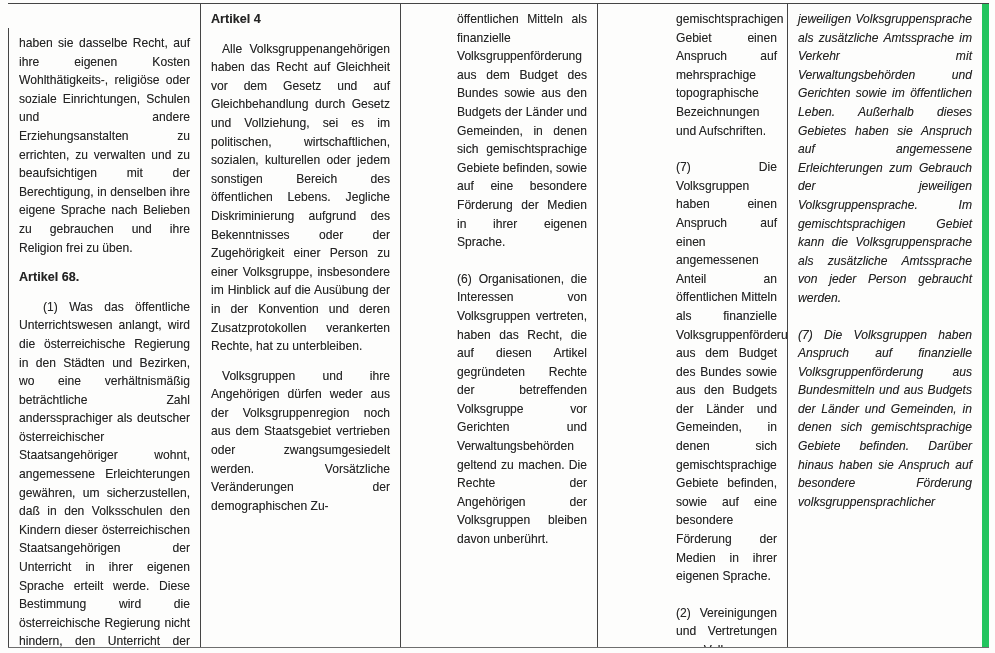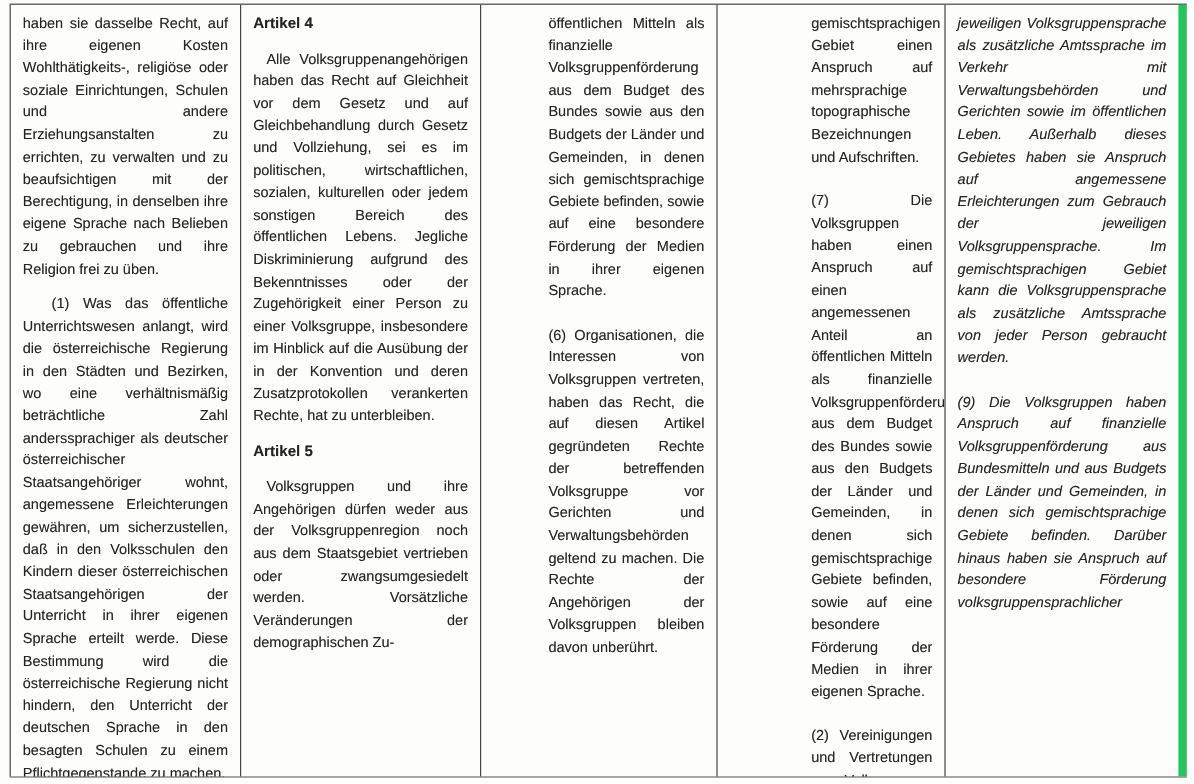--- a/index.html
+++ b/index.html
@@ -31,21 +31,21 @@
     box-sizing: border-box;
     border-left: 1px solid #454545;
     padding: 6px 10px 0 10px;
     overflow: hidden;
     font-size: 12.1px;
     line-height: 18.6px;
     text-align: justify;
     text-shadow: 0 0 0.4px rgba(20,20,20,0.35);
   }
   .col:last-child { border-right: 7px solid #22c55e; }
-  .c1 { width: 192px; }
+  .c1 { width: 192px; margin-top: 24px; }
   .c2 { width: 200px; }
   .c3 { width: 197px; }
   .c4 { width: 190px; padding-left: 32px; }
   .c5 { width: 202px; font-style: italic; }
   .col p { margin: 0 0 11px 0; }
   .c3 .blk, .c4 .blk { margin-bottom: 18px; margin-left: 46px; }
   .c5 .blk { margin-bottom: 18px; }
   .indent    { text-indent: 24px; }
   .indent-sm { text-indent: 11px; }
   .article {
@@ -59,41 +59,41 @@
   .h-a5  { margin: 36px 0 15px 0; }
 </style>
 </head>
 <body>
 
 <div class="page">
   <div class="doc-table">
 
     <div class="col c1">
       <p class="blk">haben sie dasselbe Recht, auf ihre eigenen Kosten Wohlthätigkeits-, religiöse oder soziale Einrichtungen, Schulen und andere Erziehungsanstalten zu errichten, zu verwalten und zu beaufsichtigen mit der Berechtigung, in denselben ihre eigene Sprache nach Belieben zu gebrauchen und ihre Religion frei zu üben.</p>
+      <p class="blk article h-a68">Artikel 68.</p>
       <p class="blk indent">(1) Was das öffentliche Unterrichtswesen anlangt, wird die österreichische Regierung in den Städten und Bezirken, wo eine verhältnismäßig beträchtliche Zahl anderssprachiger als deutscher österreichischer Staatsangehöriger wohnt, angemessene Erleichterungen gewähren, um sicherzustellen, daß in den Volksschulen den Kindern dieser österreichischen Staatsangehörigen der Unterricht in ihrer eigenen Sprache erteilt werde. Diese Bestimmung wird die österreichische Regierung nicht hindern, den Unterricht der deutschen Sprache in den besagten Schulen zu einem Pflichtgegenstande zu machen.</p>
 
     </div>
 
     <div class="col c2">
       <p class="blk article h-a4">Artikel 4</p>
       <p class="blk indent-sm">Alle Volksgruppenangehörigen haben das Recht auf Gleichheit vor dem Gesetz und auf Gleichbehandlung durch Gesetz und Vollziehung, sei es im politischen, wirtschaftlichen, sozialen, kulturellen oder jedem sonstigen Bereich des öffentlichen Lebens. Jegliche Diskriminierung aufgrund des Bekenntnisses oder der Zugehörigkeit einer Person zu einer Volksgruppe, insbesondere im Hinblick auf die Ausübung der in der Konvention und deren Zusatzprotokollen verankerten Rechte, hat zu unterbleiben.</p>
-      <p class="blk article h-a5">Artikel 5</p>
       <p class="blk indent-sm">Volksgruppen und ihre Angehörigen dürfen weder aus der Volksgruppenregion noch aus dem Staatsgebiet vertrieben oder zwangsumgesiedelt werden. Vorsätzliche Veränderungen der demographischen Zu-</p>
     </div>
 
     <div class="col c3">
       <p class="blk">öffentlichen Mitteln als finanzielle Volksgruppenförderung aus dem Budget des Bundes sowie aus den Budgets der Länder und Gemeinden, in denen sich gemischtsprachige Gebiete befinden, sowie auf eine besondere Förderung der Medien in ihrer eigenen Sprache.</p>
       <p class="blk">(6) Organisationen, die Interessen von Volksgruppen vertreten, haben das Recht, die auf diesen Artikel gegründeten Rechte der betreffenden Volksgruppe vor Gerichten und Verwaltungsbehörden geltend zu machen. Die Rechte der Angehörigen der Volksgruppen bleiben davon unberührt.</p>
     </div>
 
     <div class="col c4">
       <p class="blk">gemischtsprachigen Gebiet einen Anspruch auf mehrsprachige topographische Bezeichnungen und Aufschriften.</p>
       <p class="blk">(7) Die Volksgruppen haben einen Anspruch auf einen angemessenen Anteil an öffentlichen Mitteln als finanzielle Volksgruppenförderung aus dem Budget des Bundes sowie aus den Budgets der Länder und Gemeinden, in denen sich gemischtsprachige Gebiete befinden, sowie auf eine besondere Förderung der Medien in ihrer eigenen Sprache.</p>
       <p class="blk">(2) Vereinigungen und Vertretungen von Volksgruppen haben das Recht, die auf diesen Artikel gegründeten Rechte der betreffenden Volksgruppe vor Gerichten und Verwaltungsbehörden geltend zu machen. Die Rechte der Angehörigen der Volksgruppen bleiben davon unberührt.</p>
     </div>
 
     <div class="col c5">
       <p class="blk">jeweiligen Volksgruppensprache als zusätzliche Amtssprache im Verkehr mit Verwaltungsbehörden und Gerichten sowie im öffentlichen Leben. Außerhalb dieses Gebietes haben sie Anspruch auf angemessene Erleichterungen zum Gebrauch der jeweiligen Volksgruppensprache. Im gemischtsprachigen Gebiet kann die Volksgruppensprache als zusätzliche Amtssprache von jeder Person gebraucht werden.</p>
-      <p class="blk">(9) Die Volksgruppen haben Anspruch auf finanzielle Volksgruppenförderung aus Bundesmitteln und aus Budgets der Länder und Gemeinden, in denen sich gemischtsprachige Gebiete befinden. Darüber hinaus haben sie Anspruch auf besondere Förderung volksgruppensprachlicher</p>
+      <p class="blk">(7) Die Volksgruppen haben Anspruch auf finanzielle Volksgruppenförderung aus Bundesmitteln und aus Budgets der Länder und Gemeinden, in denen sich gemischtsprachige Gebiete befinden. Darüber hinaus haben sie Anspruch auf besondere Förderung volksgruppensprachlicher</p>
     </div>
 
   </div>
 </div>
 
 </body></html>

